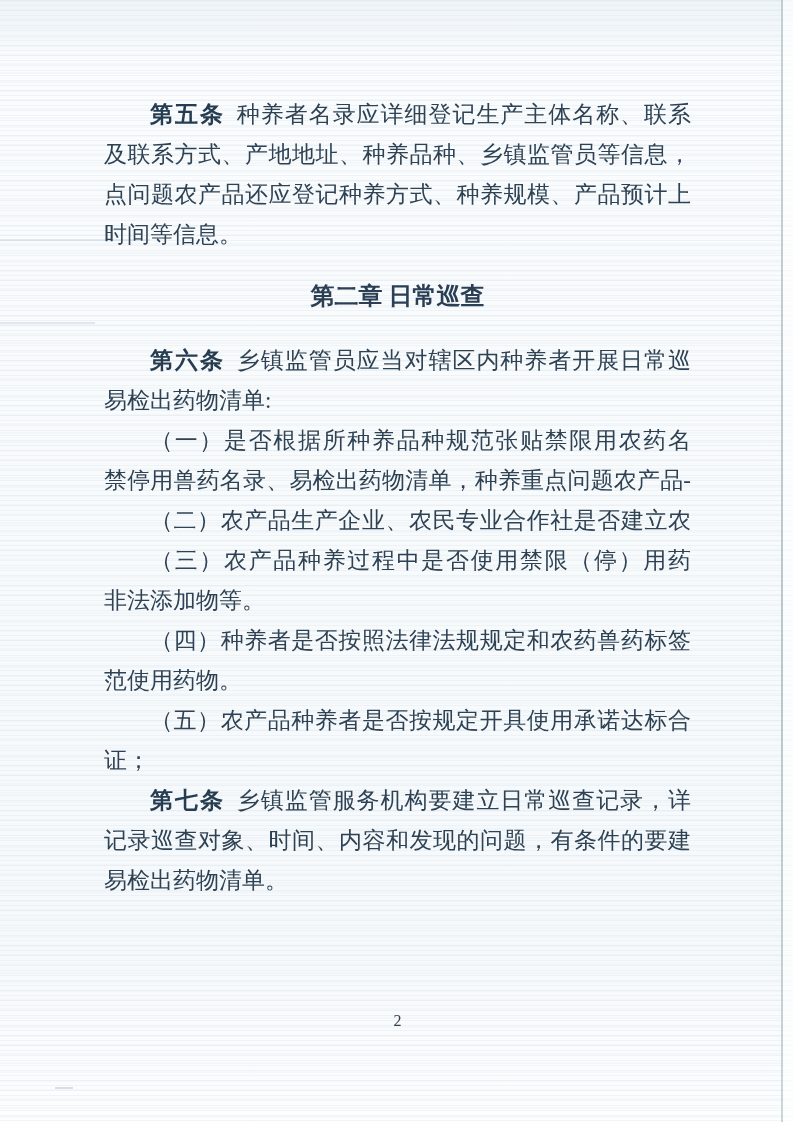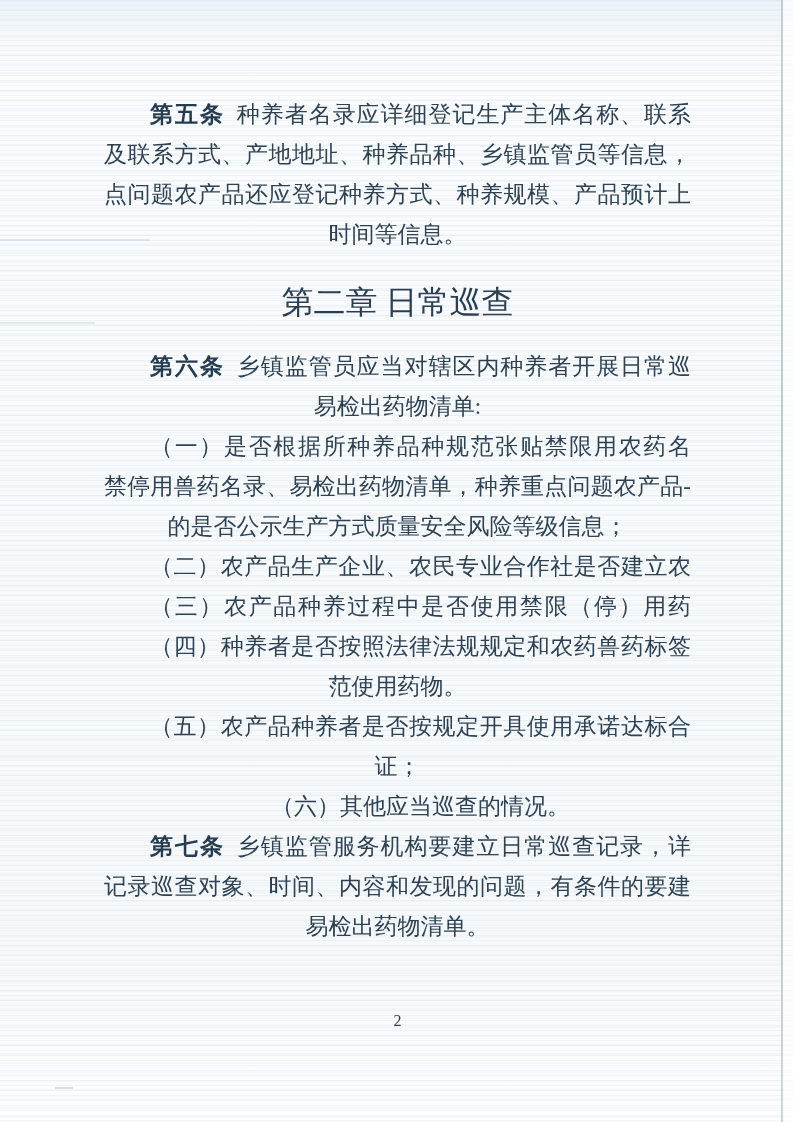--- a/index.html
+++ b/index.html
@@ -41,30 +41,30 @@
   .text-block {
     position: absolute;
     left: 104px;
     top: 95px;
     width: 587px;
     font-size: 23px;
     line-height: 40px;
   }
   .para { margin: 0; }
   .para.heading {
-    margin: 27px 0 25px 0;
-    font-weight: normal;
-    font-size: 32px;
+    margin: 21px 0 25px 0;
+    font-weight: bold;
+    font-size: 24px;
     color: #2a3f53;
   }
   .para.heading .line { text-align: center; text-align-last: center; }
   .line {
     height: 40px;
     overflow: hidden;
-    text-align: center;
+    text-align: left;
   }
   .line.fill {
     text-align: justify;
     text-align-last: justify;
     text-justify: inter-character;
   }
   .line.indent { text-indent: 46px; }
   .lead-bold {
     font-weight: bold;
     color: #263c50;
@@ -100,38 +100,35 @@
       <div class="para heading">
         <div class="line">第二章 日常巡查</div>
       </div>
       <div class="para body">
         <div class="line indent fill"><span class="lead-bold">第六条</span><span>乡镇监管员应当对辖区内种养者开展日常巡查，</span></div>
         <div class="line">易检出药物清单:</div>
       </div>
       <div class="para body">
         <div class="line indent fill">（一）是否根据所种养品种规范张贴禁限用农药名录、</div>
         <div class="line fill">禁停用兽药名录、易检出药物清单，种养重点问题农产品-</div>
-        <div class="line">的是否公示生产方式质量安全风险等级信息；</div>
       </div>
       <div class="para body">
         <div class="line indent fill">（二）农产品生产企业、农民专业合作社是否建立农产</div>
       </div>
       <div class="para body">
         <div class="line indent fill">（三）农产品种养过程中是否使用禁限（停）用药物、</div>
+        <div class="line">非法添加物等。</div>
       </div>
       <div class="para body">
         <div class="line indent fill">（四）种养者是否按照法律法规规定和农药兽药标签规</div>
         <div class="line">范使用药物。</div>
       </div>
       <div class="para body">
         <div class="line indent fill">（五）农产品种养者是否按规定开具使用承诺达标合格</div>
         <div class="line">证；</div>
-      </div>
-      <div class="para body">
-        <div class="line indent">（六）其他应当巡查的情况。</div>
       </div>
       <div class="para body">
         <div class="line indent fill"><span class="lead-bold">第七条</span><span>乡镇监管服务机构要建立日常巡查记录，详细</span></div>
         <div class="line fill">记录巡查对象、时间、内容和发现的问题，有条件的要建立</div>
         <div class="line">易检出药物清单。</div>
       </div>
     </div>
   <div class="page-number">2</div>
   <div class="edge-highlight"></div>
   <div class="page-edge-line"></div>

